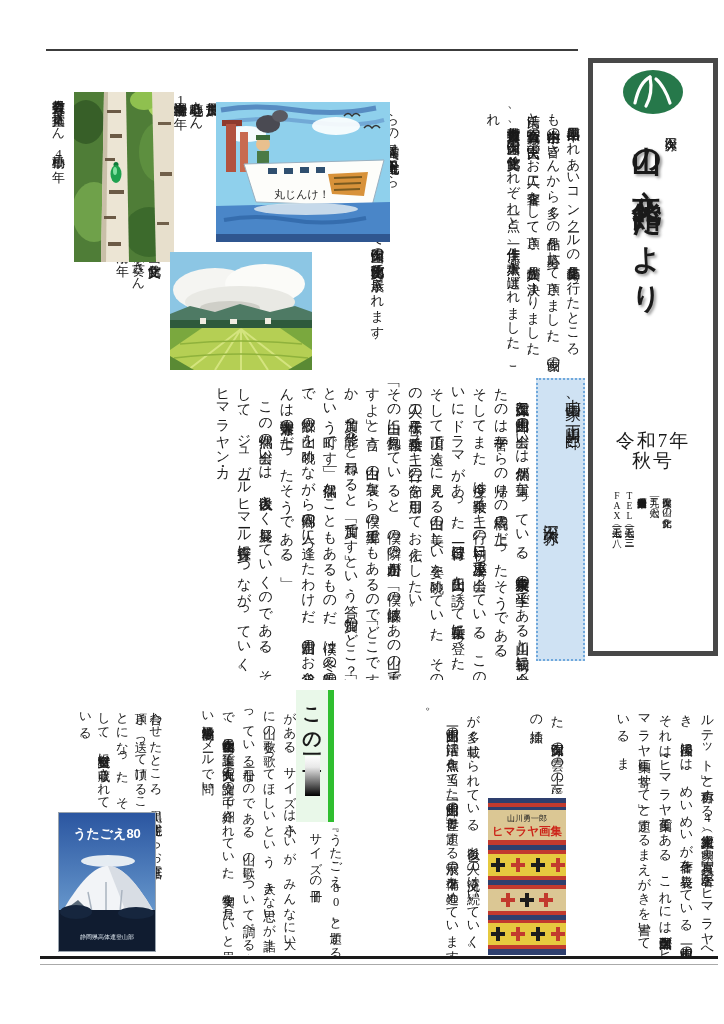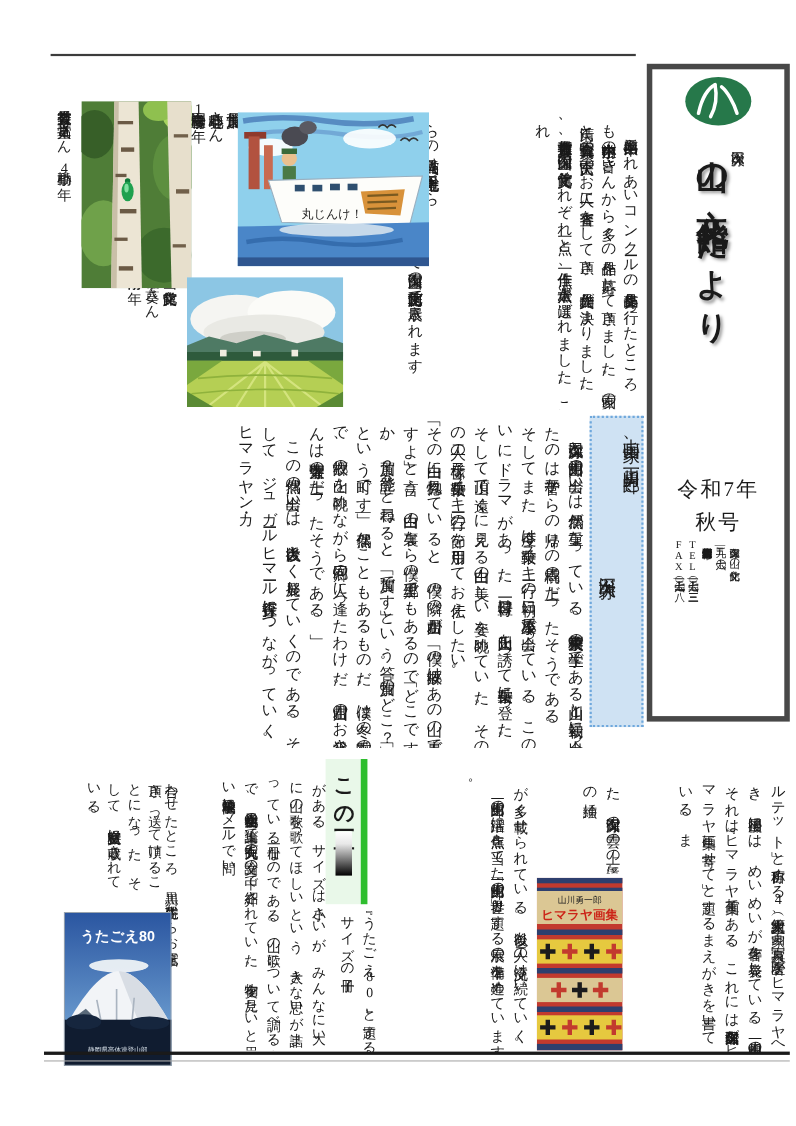--- a/index.html
+++ b/index.html
@@ -14,21 +14,21 @@
           box-shadow:5px 4px 0 #2e8a66;}
   .banner span{font-family:"Liberation Sans","DejaVu Sans",sans-serif;font-weight:bold;
                font-size:23px;letter-spacing:2px;color:#0c6b0c;}
   
   .sidebar{position:absolute;left:588px;top:58px;width:130px;height:598px;background:#fff;
            border:5px solid #484848;box-sizing:border-box;}
   .logo{position:absolute;left:50%;top:6px;margin-left:-31px;}
   .author{font-size:12.5px;letter-spacing:1px;top:64px;left:70px;height:80px;width:16px;}
   .mast-title{font-weight:bold;font-size:29px;letter-spacing:6px;top:60px;left:34px;height:300px;width:40px;
               text-shadow:2px 2px 3px #9a9a9a;}
-  .era{position:absolute;top:368px;left:0;width:100%;text-align:center;font-size:19px;line-height:30px;
+  .era{position:absolute;top:368px;left:0;width:100%;text-align:center;font-size:19px;line-height:20px;
        letter-spacing:2px;white-space:pre-line;}
   .contact{font-size:9.5px;line-height:12.5px;top:428px;left:12px;width:68px;height:166px;}
   
   .t-main{font-size:13.5px;line-height:20px;top:104px;left:402px;width:181px;height:268px;}
   .t-cont1{font-size:13.5px;line-height:20px;top:104px;left:385px;width:17px;height:268px;}
   .t-cont2{font-size:13.5px;line-height:19.5px;top:208px;left:327px;width:60px;height:162px;}
   .cap1{font-size:13px;line-height:19px;top:90px;left:49px;width:19px;height:288px;}
   .cap2{font-size:13.5px;line-height:16px;top:92px;left:170px;width:50px;height:262px;}
   .cap3{font-size:13px;line-height:16px;top:240px;left:110px;width:52px;height:136px;}
   .img{position:absolute;}
@@ -216,21 +216,21 @@
 
   <div class="kono-box">
     <div class="kv">この一冊</div>
     <div class="gradbar"></div>
   </div>
   <div class="v k-b1">『うたごえ80』と題する手帳サイズの冊子</div>
   <div class="v k-b2">がある。サイズは小さいが、みんなに大いに山の歌を歌ってほしいという、大きな思いが詰まっている一冊なのである。山の歌について調べる中で、日本山岳文化学会の論集で石丸一夫氏の論文の中で紹介されていた。実物を見たいと思い飛龍高等学校にメールで問い</div>
   <div class="v k-b3">合わせたところ、黒川　勝先生からお電話を</div>
   <div class="v k-b4">頂き、送って頂けることになった。そして、資料文献室に収蔵されている。</div>
 
-  <div class="img" style="left:58px;top:812px;margin-top:17px;">
+  <div class="img" style="left:58px;top:812px;">
     <svg width="98" height="140" viewBox="0 0 98 140">
       <defs>
         <linearGradient id="skyg" x1="0" y1="0" x2="0" y2="1">
           <stop offset="0" stop-color="#2a55a0"></stop>
           <stop offset="1" stop-color="#7fb2de"></stop>
         </linearGradient>
       </defs>
       <rect width="98" height="140" fill="url(#skyg)"></rect>
       <text x="49" y="26" font-size="13" font-weight="bold" fill="#ffffff" text-anchor="middle" font-family="'Liberation Sans',sans-serif">うたごえ80</text>
       <ellipse cx="50" cy="49" rx="27" ry="6" fill="#eef2f6" opacity="0.95"></ellipse>

